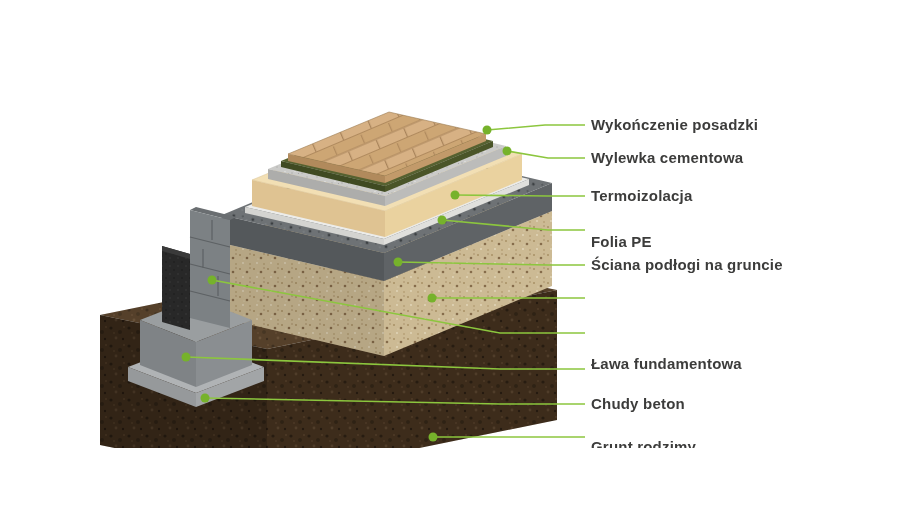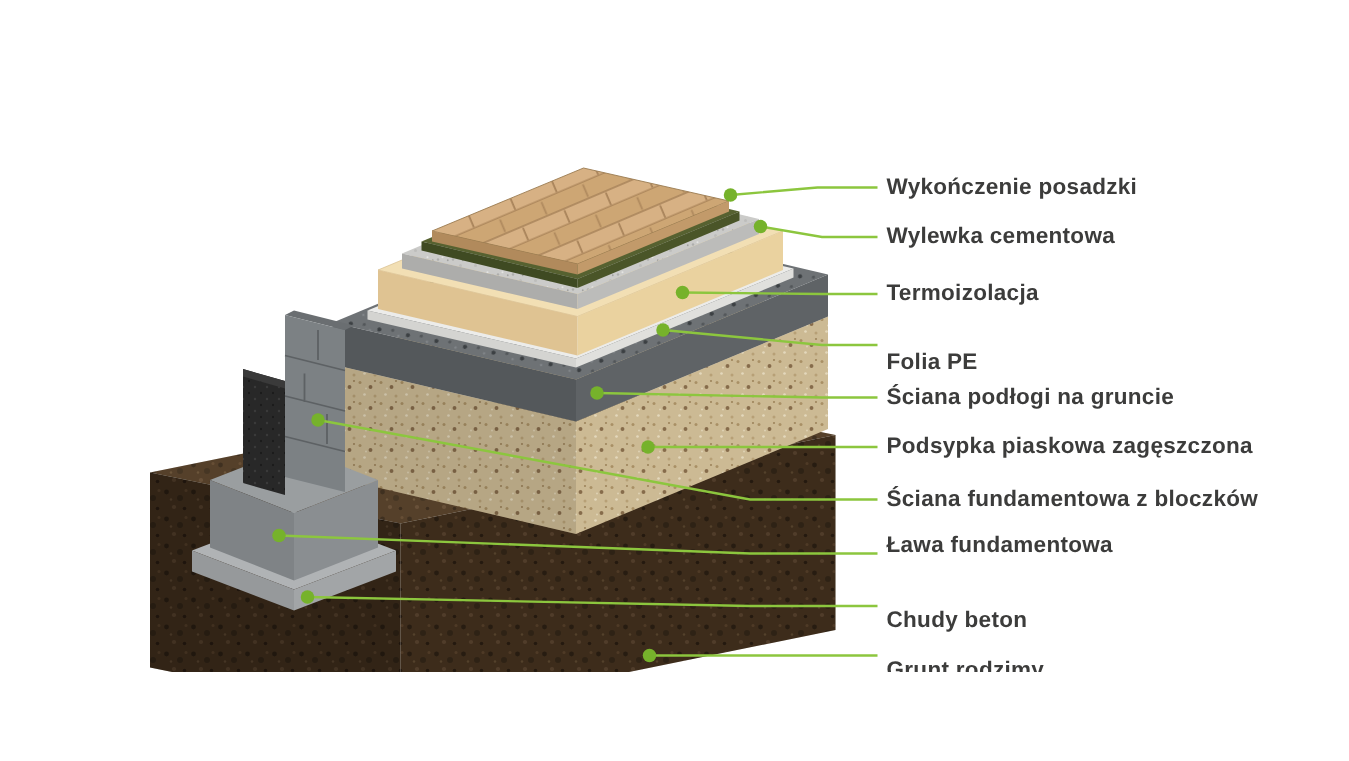--- a/index.html
+++ b/index.html
@@ -167,19 +167,17 @@
       <circle cx="205" cy="398" r="4.5" fill="#76B22B"></circle>
       <circle cx="433" cy="437" r="4.5" fill="#76B22B"></circle>
     </g>
   </svg>
 
   <div class="label" style="top:115px">Wykończenie posadzki</div>
   <div class="label" style="top:148px">Wylewka cementowa</div>
   <div class="label" style="top:186px">Termoizolacja</div>
   <div class="label" style="top:232px">Folia PE</div>
   <div class="label" style="top:255px">Ściana podłogi na gruncie</div>
-  <div class="label" style="top:288px">Podsypka piaskowa zagęszczona</div>
-  <div class="label" style="top:323px">Ściana fundamentowa z bloczków</div>
   <div class="label" style="top:354px">Ława fundamentowa</div>
-  <div class="label" style="top:404px">Chudy beton</div>
+  <div class="label" style="top:394px">Chudy beton</div>
   <div class="label" style="top:437px">Grunt rodzimy</div>
 
 </div>
 
 </body></html>

